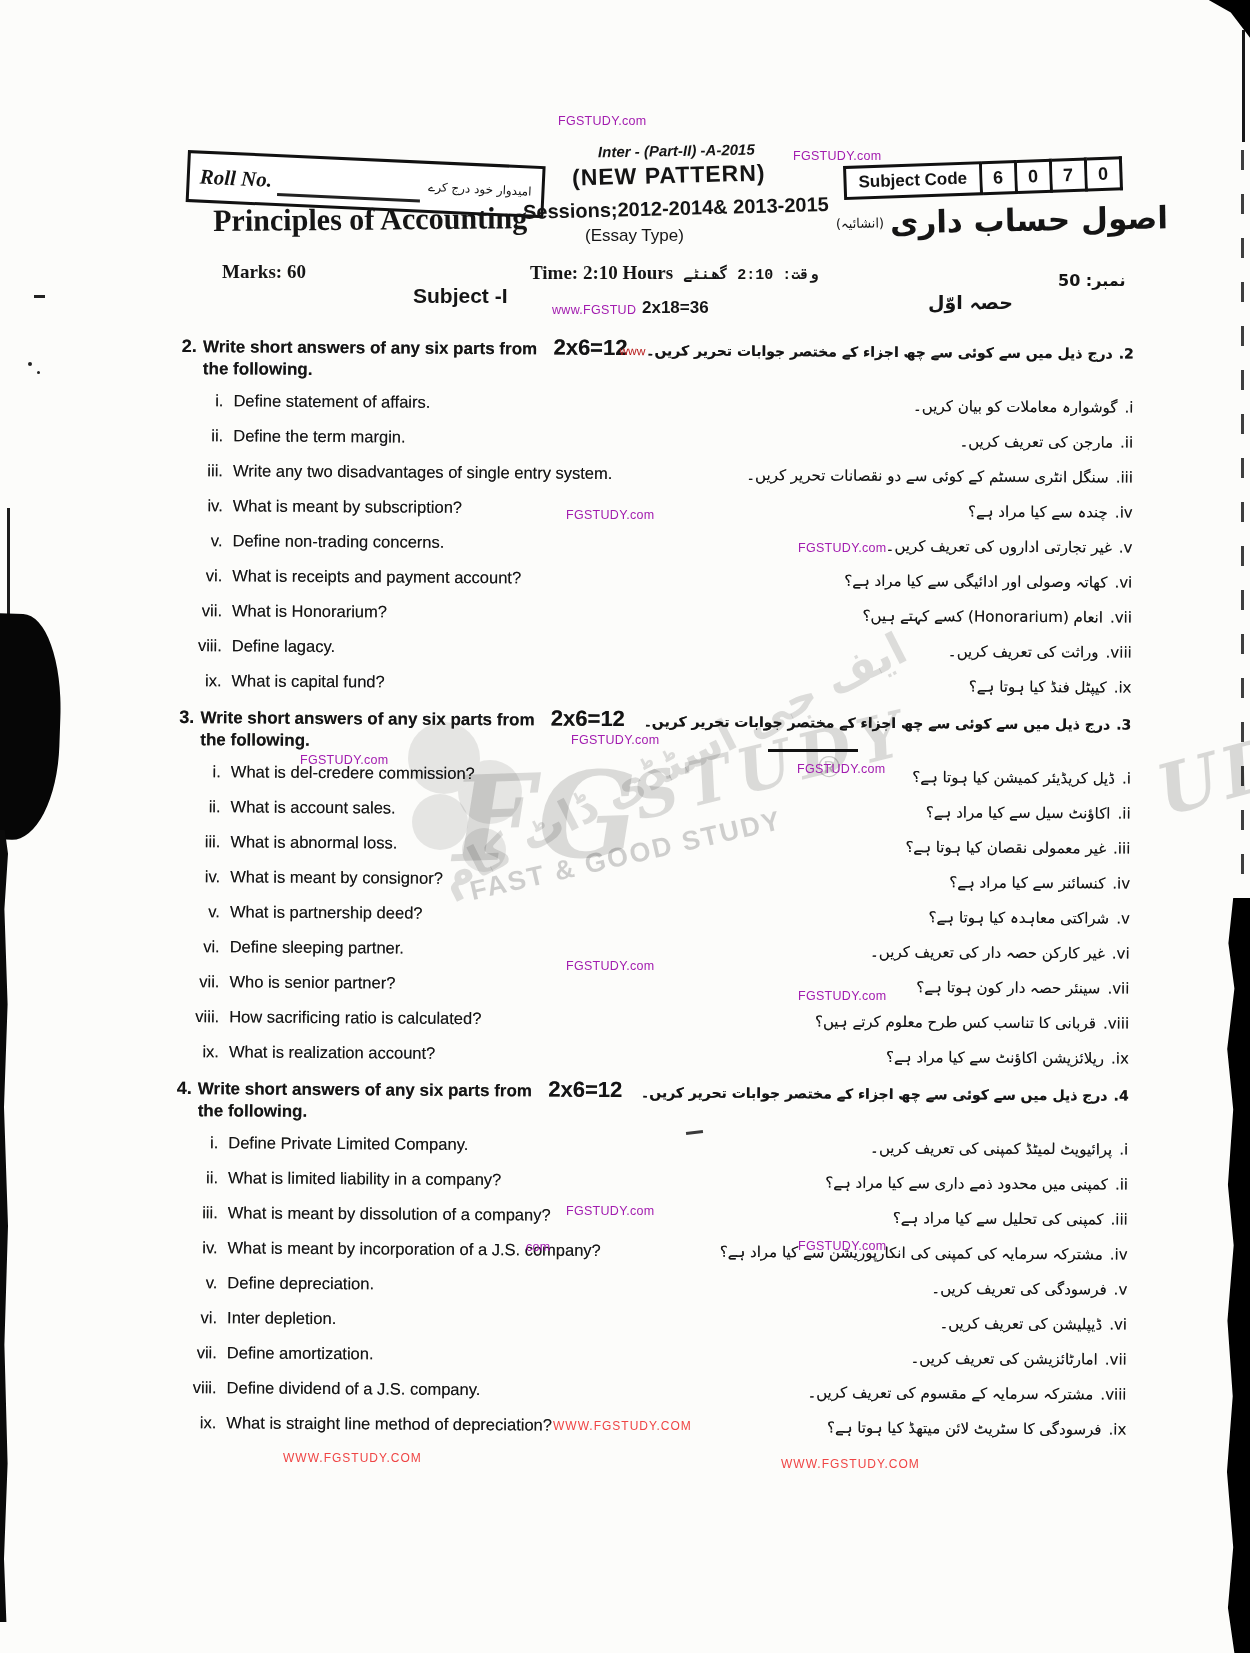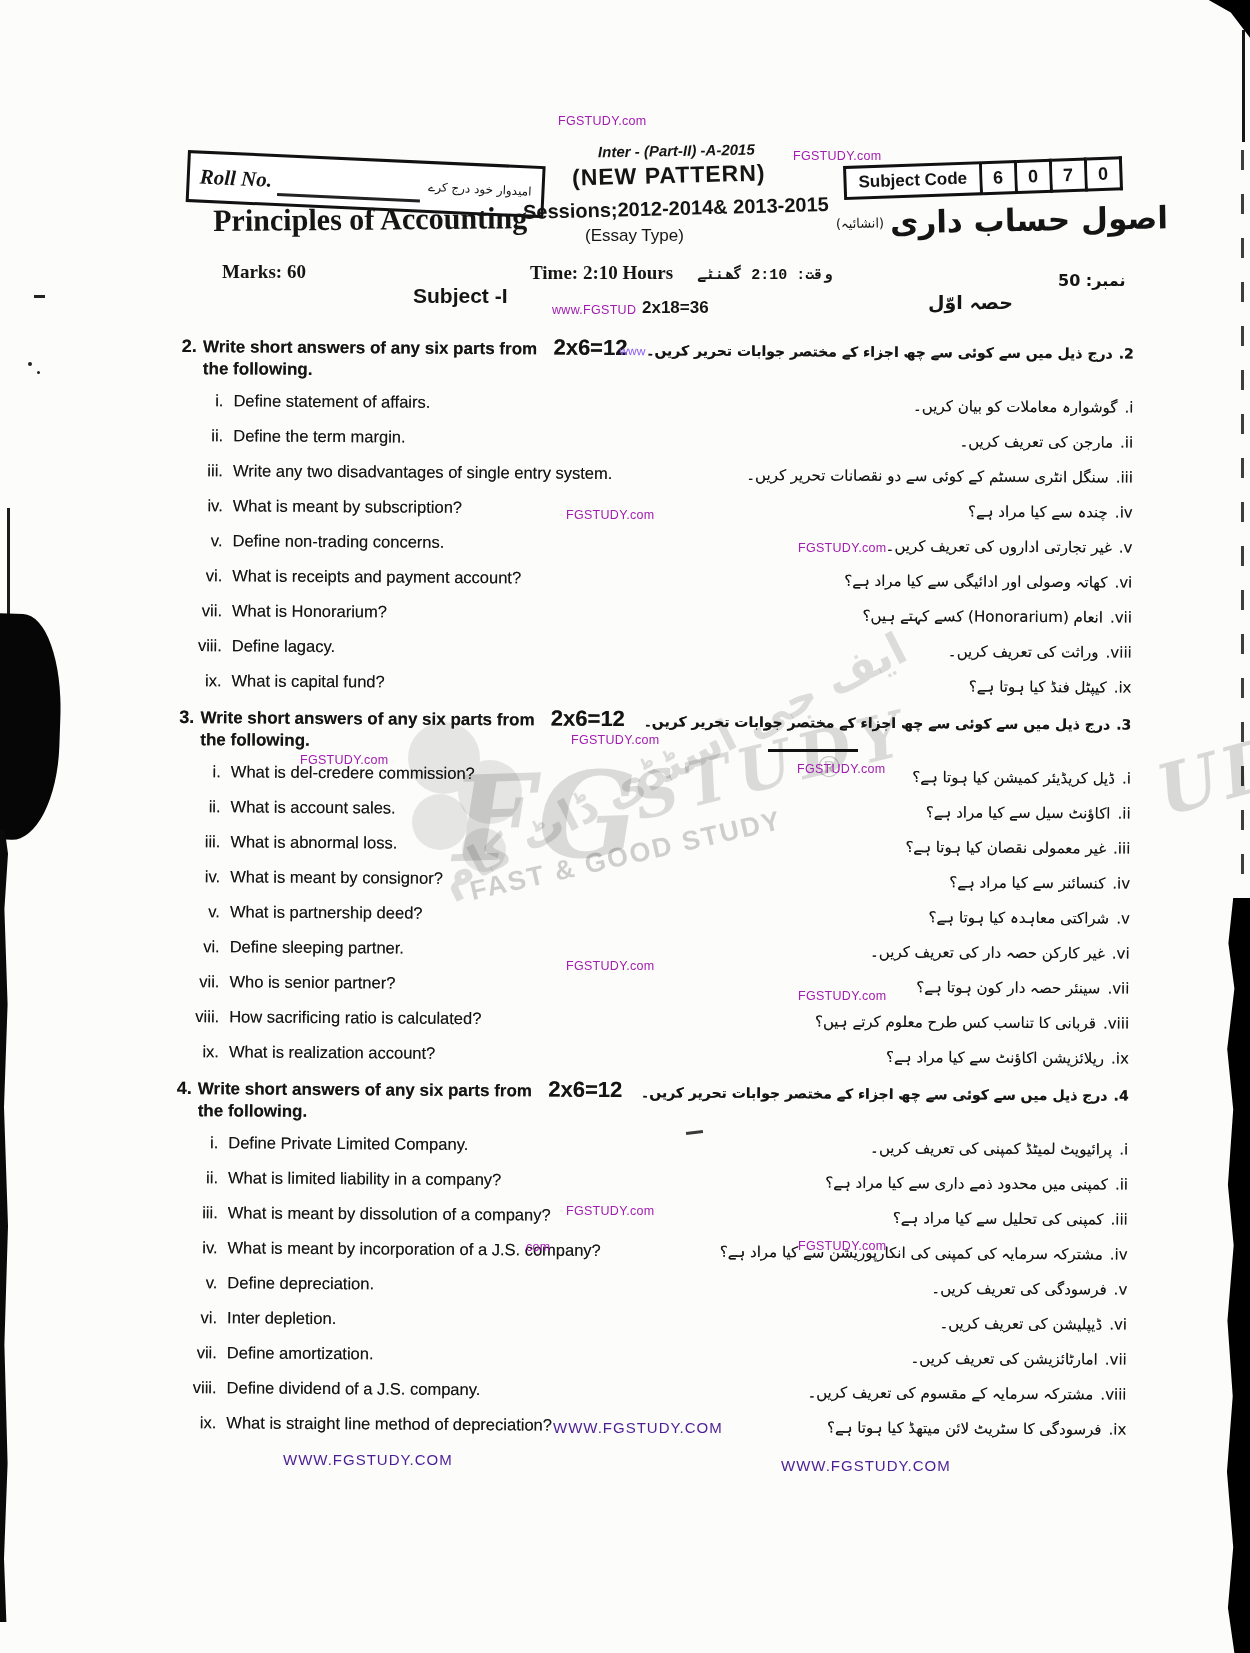--- a/index.html
+++ b/index.html
@@ -21,21 +21,21 @@
   .l-strip{left:0;top:830px;width:8px;height:792px;background:#0a0a0a;
            clip-path:polygon(0 0,60% 0,100% 3%,55% 10%,95% 22%,50% 35%,100% 50%,55% 65%,95% 80%,50% 92%,80% 100%,0 100%);}
   .m-dash1{left:34px;top:295px;width:11px;height:3px;background:#222;}
   .m-dot1{left:28px;top:362px;width:4px;height:4px;background:#222;border-radius:50%;}
   .m-dot2{left:37px;top:371px;width:3px;height:3px;background:#222;border-radius:50%;}
   .m-dash2{left:686px;top:1131px;width:17px;height:3px;background:#3a3a3a;transform:rotate(-6deg);}
   .m-urline{left:768px;top:749px;width:90px;height:3px;background:#111;}
 
   
   .wm-small{color:#a21caf;font-size:12.5px;letter-spacing:.3px;}
-  .wm-foot{color:#4c1d95;font-size:15px;letter-spacing:1px;}
+  .wm-foot{color:#ef4444;font-size:12px;letter-spacing:1px;}
   .wm-callig{left:398px;top:640px;width:500px;font-family:"DejaVu Sans",sans-serif;font-weight:bold;
              font-size:44px;color:rgba(40,40,40,.15);transform:rotate(-27deg);transform-origin:92% 10%;
              direction:rtl;white-space:nowrap;letter-spacing:2px;}
   .wm-fg{left:452px;top:758px;font-family:"DejaVu Serif",serif;font-style:italic;font-weight:bold;
          font-size:118px;color:rgba(30,30,30,.15);letter-spacing:2px;transform:rotate(-2deg);line-height:1;}
   .wm-study{left:642px;top:768px;font-family:"DejaVu Serif",serif;font-style:italic;font-weight:bold;
             font-size:62px;color:rgba(30,30,30,.15);letter-spacing:8px;transform:rotate(-14deg);
             transform-origin:left bottom;line-height:1;}
   .wm-slogan{left:474px;top:876px;font-weight:bold;font-size:27px;letter-spacing:2px;
              color:rgba(0,0,0,.18);transform:rotate(-13deg);transform-origin:left bottom;white-space:nowrap;}
@@ -59,37 +59,37 @@
                  width:32px;display:flex;align-items:center;justify-content:center;}
   .title-en{left:213px;top:203px;font-family:"Liberation Serif",serif;font-weight:bold;font-size:31px;
             transform:scaleX(.97) rotate(-.5deg);transform-origin:left top;white-space:nowrap;}
   .sessions{left:523px;top:197px;font-weight:bold;font-size:20px;transform:rotate(-1.5deg);white-space:nowrap;}
   .essay{left:585px;top:226px;font-size:17px;}
   .title-ur{left:868px;top:202px;width:300px;direction:rtl;font-family:"DejaVu Sans",sans-serif;
             display:flex;align-items:center;gap:6px;transform:rotate(-1deg);}
   .title-ur .big{font-size:31px;font-weight:bold;white-space:nowrap;}
   .title-ur .small{font-size:13px;white-space:nowrap;}
   .marks{left:222px;top:261px;font-family:"Liberation Serif",serif;font-weight:bold;font-size:19px;}
-  .timerow{left:530px;top:262px;display:flex;align-items:baseline;gap:24px;}
+  .timerow{left:530px;top:262px;display:flex;align-items:baseline;gap:10px;}
   .time-en{font-family:"Liberation Serif",serif;font-weight:bold;font-size:19px;white-space:nowrap;}
   .time-ur{font-family:Liberation Mono, monospace;font-weight:bold;font-size:15px;direction:rtl;white-space:nowrap;}
   .total-ur{left:1058px;top:271px;direction:rtl;font-family:"DejaVu Sans",sans-serif;font-weight:bold;font-size:16px;}
   .section{left:413px;top:284px;font-weight:bold;font-size:21px;}
   .sec-wm{left:552px;top:303px;}
   .sec-marks{left:642px;top:298px;font-weight:bold;font-size:17px;}
   .hissa{left:928px;top:291px;direction:rtl;font-family:"DejaVu Sans",sans-serif;font-weight:bold;font-size:19px;}
 
   
   #questions{position:absolute;left:182px;top:328px;width:952px;transform:rotate(.4deg);transform-origin:left top;
              text-shadow:0 0 .4px rgba(0,0,0,.55);}
   .qhead{display:flex;align-items:baseline;margin:6px 0 10px 0;line-height:22px;}
   .qno{font-weight:bold;font-size:18px;width:30px;}
   .qtitle{font-weight:bold;font-size:17px;width:496px;}
   .qmarks{font-weight:bold;font-size:22px;width:66px;}
-  .qwm{color:#8b5cf6;font-size:12px;width:38px;text-shadow:none;}
+  .qwm{color:#b91c1c;font-size:12px;width:38px;text-shadow:none;}
   .qur{flex:1;direction:rtl;font-family:"DejaVu Sans",sans-serif;font-weight:bold;font-size:14px;white-space:nowrap;}
   .qur .qno-ur{margin-left:6px;}
   .qitem{display:flex;align-items:baseline;margin-bottom:14px;line-height:20px;}
   .i-en{width:560px;font-size:16.5px;}
   .inum{display:inline-block;width:42px;text-align:right;margin-right:10px;}
   .i-ur{flex:1;direction:rtl;font-family:"DejaVu Sans",sans-serif;font-size:15px;white-space:nowrap;}
   .i-ur .inum-ur{margin-left:7px;}
 </style>
 </head>
 <body>

